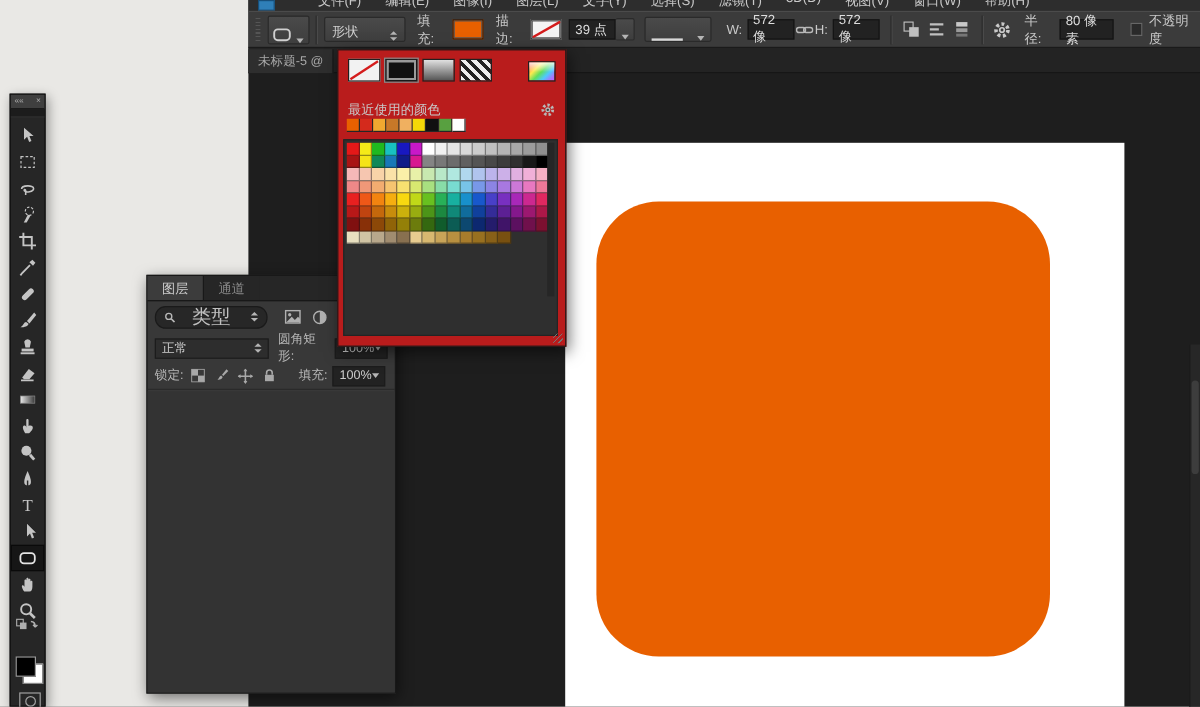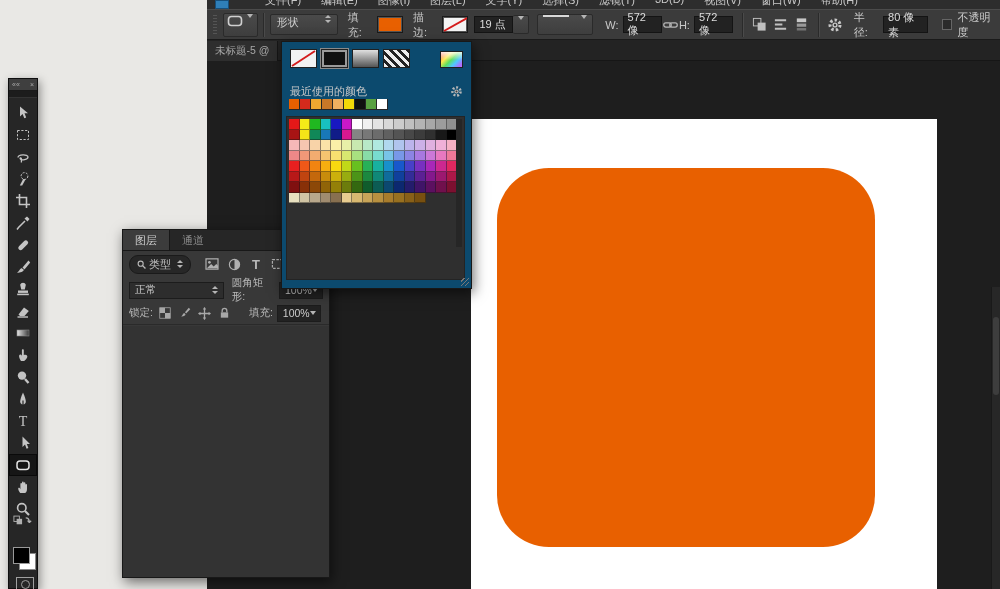--- a/index.html
+++ b/index.html
@@ -14,42 +14,42 @@
   #menu-items{left:58px;top:-7px;display:flex;gap:20px;white-space:nowrap;
               font-size:11px;color:#c9c9c9}
   
   #optionsbar{left:207px;top:9px;width:793px;height:31px;background:#3b3b3b;
               border-top:1px solid #4b4b4b;border-bottom:1px solid #1a1a1a;box-sizing:border-box;
               display:flex;align-items:center;font-size:11px;color:#c9c9c9}
   .ob-sep{width:1px;height:24px;background:#2a2a2a;border-right:1px solid #4a4a4a;margin:0 5px}
   .grip{width:4px;height:20px;margin-left:6px;
         background:repeating-linear-gradient(#555 0 1px,transparent 1px 3px);}
   .btn{background:linear-gradient(#4a4a4a,#3e3e3e);border:1px solid #2a2a2a;border-radius:2px;
-       display:flex;align-items:flex-start;justify-content:center;color:#cfcfcf}
+       display:flex;align-items:flex-end;justify-content:center;color:#cfcfcf}
   .field{background:#222;border:1px solid #141414;color:#ddd;font-size:11px;
          display:flex;align-items:center;padding:0 4px;height:17px;box-sizing:border-box}
   .caret{width:0;height:0;border-left:3.5px solid transparent;border-right:3.5px solid transparent;
          border-top:4px solid #b5b5b5;display:inline-block;margin-left:4px}
   .dcaret{display:inline-flex;flex-direction:column;gap:2px;margin-left:6px}
   .dcaret i{width:0;height:0;border-left:3px solid transparent;border-right:3px solid transparent;display:block}
   .dcaret i.up{border-bottom:3.5px solid #b5b5b5}
   .dcaret i.dn{border-top:3.5px solid #b5b5b5}
   .swatchbox{width:27px;height:17px;border:1px solid #1a1a1a;box-shadow:0 0 0 1px #555 inset;box-sizing:border-box}
   .checkbox{width:11px;height:11px;background:#2a2a2a;border:1px solid #666;box-sizing:border-box;margin-right:5px}
   .iconbtn{width:22px;height:22px;display:flex;align-items:center;justify-content:center}
   
   #tabstrip{left:207px;top:40px;width:793px;height:21px;background:#232323;border-bottom:1px solid #161616;box-sizing:border-box}
   #doc-tab{left:0;top:1px;height:20px;padding:0 8px;background:#2e2e2e;border-right:1px solid #161616;
            display:flex;align-items:center;font-size:10.5px;color:#a8a8a8;white-space:nowrap}
   #canvas-white{left:471px;top:119px;width:466px;height:470px;background:#fff;}
   #shape{position:absolute;left:26px;top:49px;width:378px;height:379px;border-radius:52px;}
   #v-scroll{left:991px;top:287px;width:9px;height:302px;background:#272727;border-left:1px solid #191919;box-sizing:border-box}
   #v-thumb{position:absolute;left:1px;top:30px;width:6px;height:78px;background:#3d3d3d;border-radius:3px}
   
-  .panel{background:#0c4a6e;border:1px solid #181818;box-shadow:2px 4px 12px rgba(0,0,0,.55);box-sizing:border-box}
+  .panel{background:#b91c1c;border:1px solid #181818;box-shadow:2px 4px 12px rgba(0,0,0,.55);box-sizing:border-box}
   
   #color-panel{left:281px;top:41px;width:191px;height:248px;z-index:30}
   .ft-btn{width:27px;height:19px;border:1px solid #202020;box-sizing:border-box;position:relative;overflow:hidden}
   .ft-btn.sel{outline:1px solid #8a8a8a}
   #cp-label-row{position:absolute;left:8px;top:42px;right:8px;display:flex;justify-content:space-between;align-items:center;
                 font-size:11px;color:#c8c8c8}
   #recent-row{position:absolute;left:7px;top:57px;display:flex}
   .rc{width:11px;height:11px;border-right:1px solid #262626;border-bottom:1px solid #262626;box-sizing:border-box}
   #cp-well{position:absolute;left:4px;top:74px;width:179px;height:164px;background:#2f2f2f;border:1px solid #242424;box-sizing:border-box}
   #swatch-grid{position:absolute;left:2px;top:2px;display:grid;grid-template-columns:repeat(16,10.5px);grid-auto-rows:10.5px}
@@ -57,21 +57,21 @@
   #cp-scroll{position:absolute;right:2px;top:2px;width:6px;height:128px;background:#262626}
   #cp-grip{position:absolute;right:2px;bottom:2px;width:8px;height:8px;
            background:repeating-linear-gradient(135deg,transparent 0 2px,#777 2px 3px)}
   
   #layers-panel{left:122px;top:229px;width:208px;height:349px;z-index:25;background:#383838}
   #lp-tabs{position:absolute;left:0;top:0;right:0;height:20px;background:#262626;display:flex;border-bottom:1px solid #181818}
   .lp-tab{padding:0 12px;display:flex;align-items:center;font-size:11px;color:#888;background:#262626}
   .lp-tab.active{background:#3c3c3c;color:#ccc;border-right:1px solid #181818}
   #lp-filter{position:absolute;left:0;top:21px;right:0;height:26px;display:flex;align-items:center;padding:0 6px;box-sizing:border-box}
   #lp-search{height:17px;background:#272727;border:1px solid #1a1a1a;border-radius:9px;display:flex;align-items:center;
-             padding:0 7px;font-size:11px;color:#c0c0c0;gap:3px}
+             padding:0 7px;font-size:16px;color:#c0c0c0;gap:14px}
   #lp-blend{position:absolute;left:0;top:48px;right:0;height:24px;display:flex;align-items:center;padding:0 6px;box-sizing:border-box;
             font-size:10.5px;color:#b8b8b8;gap:4px}
   #lp-lock{position:absolute;left:0;top:72px;right:0;height:23px;display:flex;align-items:center;padding:0 6px;box-sizing:border-box;
            font-size:10.5px;color:#b8b8b8;gap:4px;border-bottom:1px solid #2a2a2a}
   .combo{background:#2d2d2d;border:1px solid #1c1c1c;height:17px;display:flex;align-items:center;
          padding:0 5px;color:#ccc;font-size:10.5px;box-sizing:border-box}
   #lp-list{position:absolute;left:0;top:96px;right:0;bottom:0;background:#333}
   .layer-row{height:33px;display:flex;align-items:center;border-bottom:1px solid #3c3c3c;position:relative}
   .layer-row.sel{background:#49545f}
   .eye-cell{width:24px;display:flex;align-items:center;justify-content:center;border-right:1px solid #3c3c3c;height:100%}
@@ -128,21 +128,21 @@
   </div>
   <span style="margin-left:10px">填充:</span>
   <div class="swatchbox" style="margin-left: 5px; background: rgb(232, 96, 0);" id="fill-swatch"></div>
   <span style="margin-left:10px">描边:</span>
   <div class="swatchbox" style="margin-left:5px;background:#f4f4f4;position:relative;overflow:hidden">
     <svg width="25" height="15" viewBox="0 0 25 15">
         <line x1="1" y1="14" x2="24" y2="1" stroke="#d41c1c" stroke-width="2"></line>
       </svg>
   </div>
   <div class="field" style="width:40px;margin-left:6px">
-    <span>19 点</span>
+    <span>39 点</span>
   </div>
   <div class="btn" style="width:15px;height:17px;border-left:none">
       <span class="caret" style="margin:0"></span>
     </div>
   <div class="btn" style="width:46px;height:19px;margin-left:8px;justify-content:space-between;padding:0 5px">
     <span style="display:inline-block;width:26px;height:0;border-top:2px solid #d8d8d8"></span>
     <span class="caret" style="margin:0"></span>
   </div>
   <span style="margin-left:12px">W:</span>
   <div class="field" style="width:40px;margin-left:4px">

